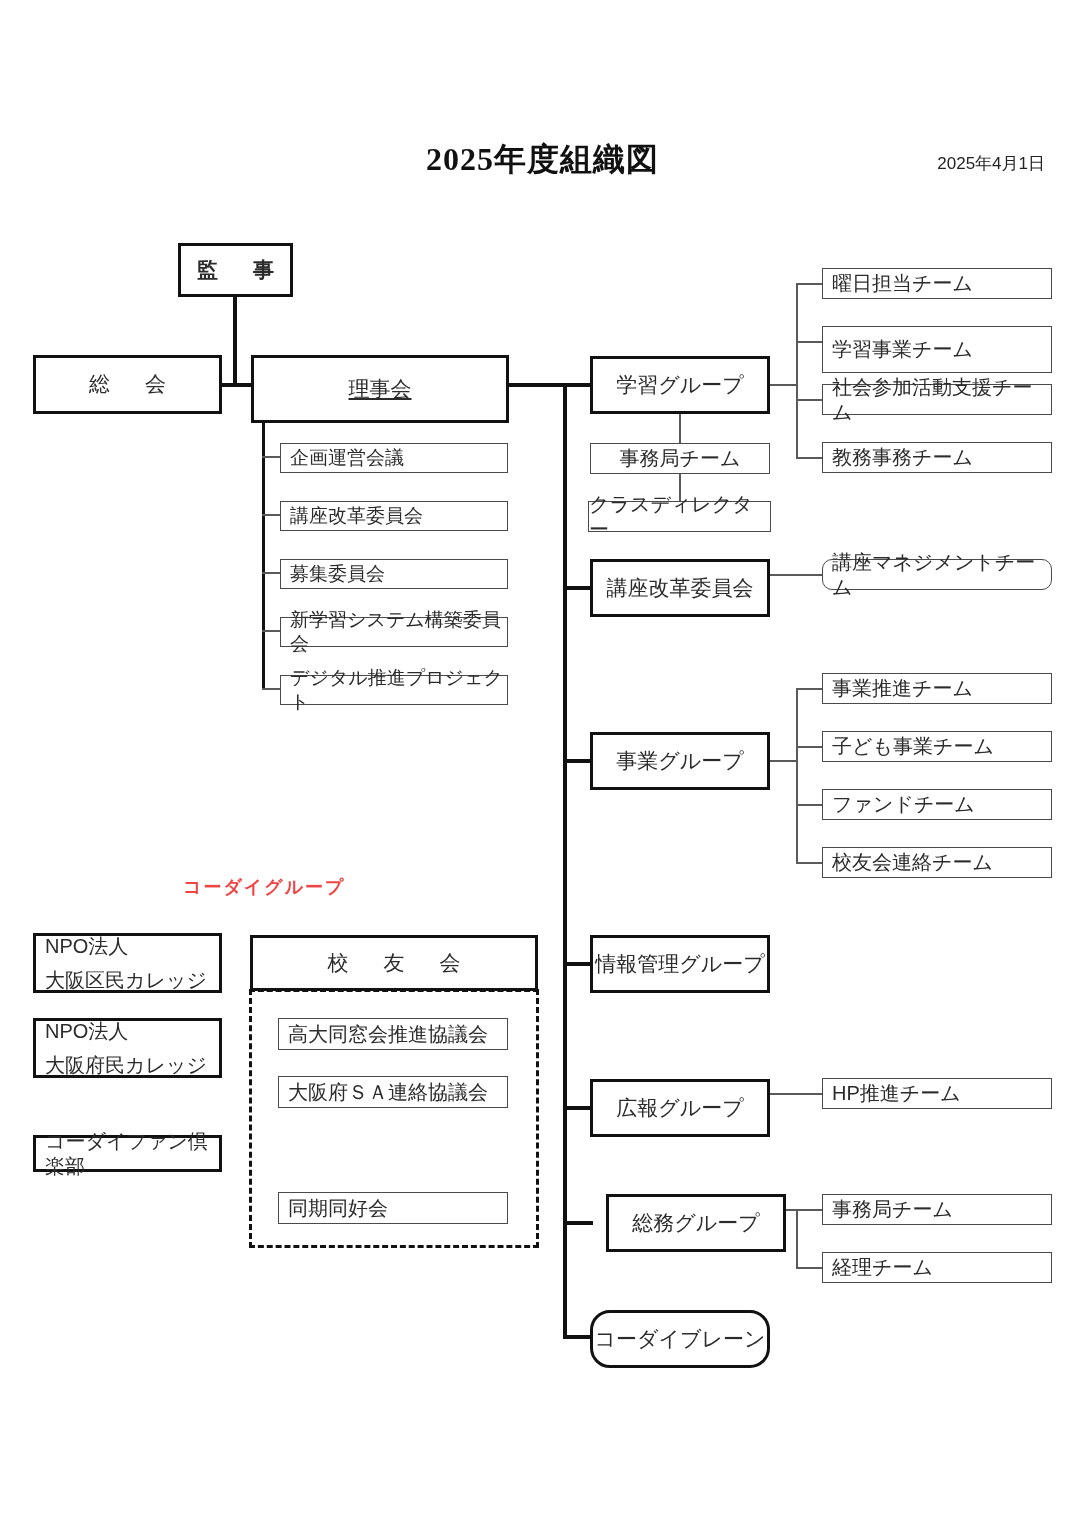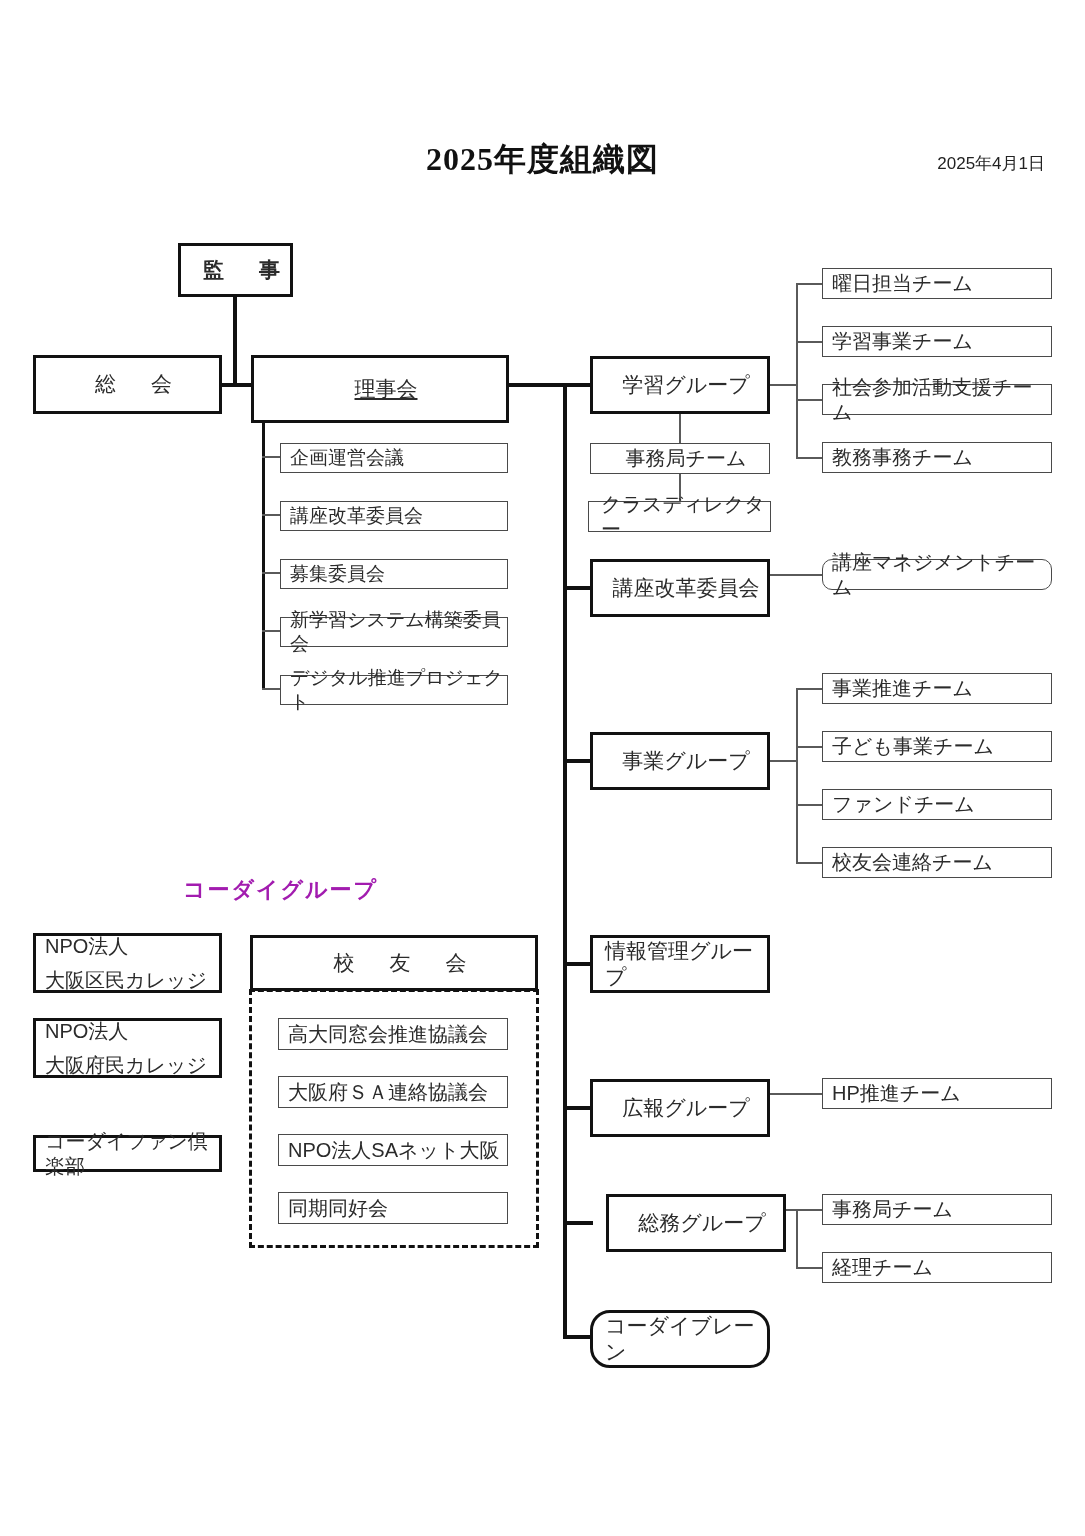--- a/index.html
+++ b/index.html
@@ -45,21 +45,20 @@
     position: absolute;
     box-sizing: border-box;
     background: #ffffff;
     display: flex;
     align-items: center;
     justify-content: center;
     font-family: "Liberation Sans", "DejaVu Sans", sans-serif;
     color: #2b2b2b;
     line-height: 1.25;
     z-index: 3;
-    padding-left: 12px;
   }
   .box.thick  { border: 3px solid #111111; }
   .box.thin   { border: 1.6px solid #4a4a4a; }
   .box.left   { justify-content: flex-start; padding-left: 9px; }
   .box.stack  { flex-direction: column; align-items: flex-start; justify-content: center; padding-left: 9px; gap: 9px; }
   .t19  { font-size: 19px; }
   .t20  { font-size: 20px; }
   .t21  { font-size: 21px; }
   .wide { letter-spacing: 7px; text-indent: 7px; }
   .bold { font-weight: bold; }
@@ -78,23 +77,23 @@
     box-sizing: border-box;
     border: 3px dashed #111111;
     background: transparent;
     z-index: 2;
   }
 
   .grouplabel {
     position: absolute;
     font-family: "Liberation Sans", "DejaVu Sans", sans-serif;
     font-weight: bold;
-    font-size: 22px;
+    font-size: 18px;
     letter-spacing: 2px;
-    color: #a21caf;
+    color: #ef4444;
     white-space: nowrap;
     z-index: 3;
   }
 </style>
 </head>
 <body>
 
 <div id="page">
 
   <div class="title">2025年度組織図</div>
@@ -134,21 +133,21 @@
   <div class="ln" style="left:563px; top:383px; width:30px; height:4px;"></div>
   <div class="box thick t21" style="left:590px; top:356px; width:180px; height:58px;">学習グループ</div>
 
   <div class="ln hair" style="left:796px; top:283px; width:2px; height:176px;"></div>
   <div class="ln hair" style="left:768px; top:384px; width:30px; height:2px;"></div>
 
   <div class="ln hair" style="left:796px; top:283px; width:28px; height:2px;"></div>
   <div class="box thin t20 left" style="left:822px; top:268px; width:230px; height:31px;">曜日担当チーム</div>
 
   <div class="ln hair" style="left:796px; top:341px; width:28px; height:2px;"></div>
-  <div class="box thin t20 left" style="left:822px; top:326px; width:230px; height:31px;">学習事業チーム</div>
+  <div class="box thin t20 left" style="left:822px; top:326px; width:230px; height:47px;">学習事業チーム</div>
 
   <div class="ln hair" style="left:796px; top:399px; width:28px; height:2px;"></div>
   <div class="box thin t20 left" style="left:822px; top:384px; width:230px; height:31px;">社会参加活動支援チーム</div>
 
   <div class="ln hair" style="left:796px; top:457px; width:28px; height:2px;"></div>
   <div class="box thin t20 left" style="left:822px; top:442px; width:230px; height:31px;">教務事務チーム</div>
 
   <div class="ln hair" style="left:679px; top:414px; width:2px; height:29px;"></div>
   <div class="box thin t20" style="left:590px; top:443px; width:180px; height:31px;">事務局チーム</div>
   <div class="ln hair" style="left:679px; top:474px; width:2px; height:27px;"></div>
@@ -215,16 +214,15 @@
   </div>
 
   <div class="box thick t20 left" style="left:33px; top:1135px; width:189px; height:37px;">コーダイファン倶楽部</div>
 
   <div class="box thick t21 wide" style="left:250px; top:935px; width:288px; height:56px;">校　友　会</div>
 
   <div class="dashbox" style="left:249px; top:989px; width:290px; height:259px;"></div>
 
   <div class="box thin t20 left" style="left:278px; top:1018px; width:230px; height:32px;">高大同窓会推進協議会</div>
   <div class="box thin t20 left" style="left:278px; top:1076px; width:230px; height:32px;">大阪府ＳＡ連絡協議会</div>
-  <div class="box thin t20 left" style="left:278px; top:1134px; width:230px; height:32px;">NPO法人SAネット大阪</div>
   <div class="box thin t20 left" style="left:278px; top:1192px; width:230px; height:32px;">同期同好会</div>
 
 </div>
 
 </body></html>

